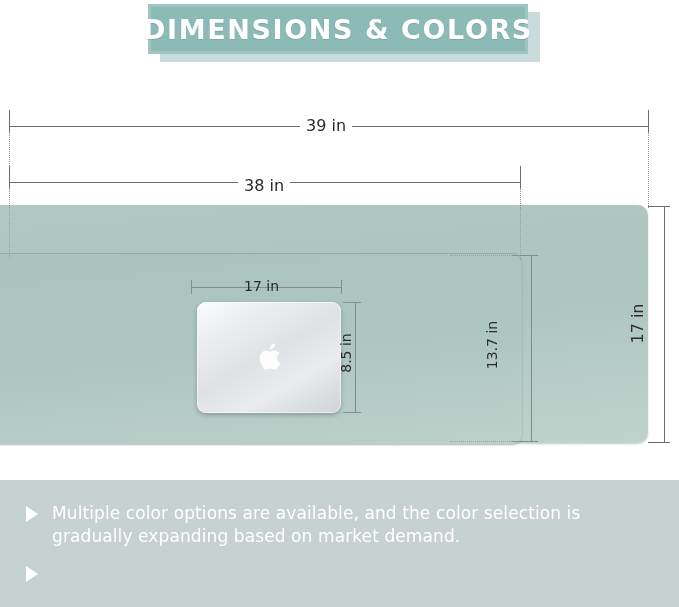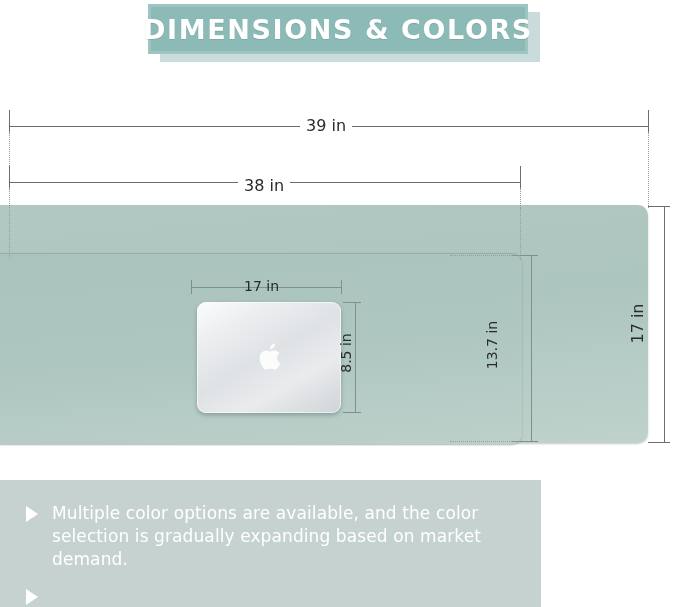--- a/index.html
+++ b/index.html
@@ -161,21 +161,21 @@
     transform-origin: center center;
     padding: 4px 0;
   }
   .dim-label.small { font-size: 14px; }
 
   
   .footer {
     position: absolute;
     left: 0;
     top: 480px;
-    width: 541px;
+    width: 679px;
     height: 127px;
     background: #c6d2d0;
     box-sizing: border-box;
     padding: 22px 26px 0 26px;
   }
   .bullet-row {
     display: flex;
     align-items: flex-start;
     margin-bottom: 14px;
   }

